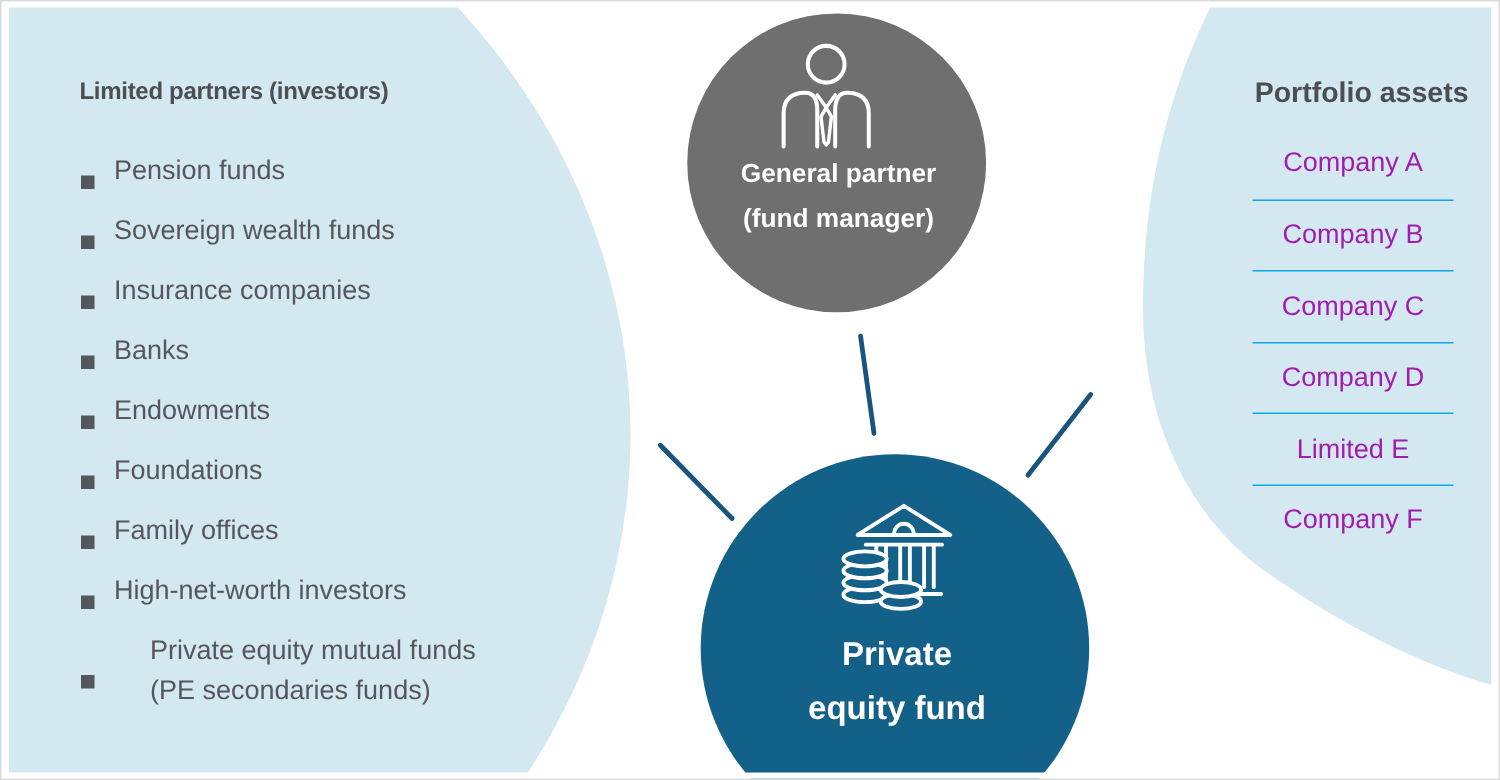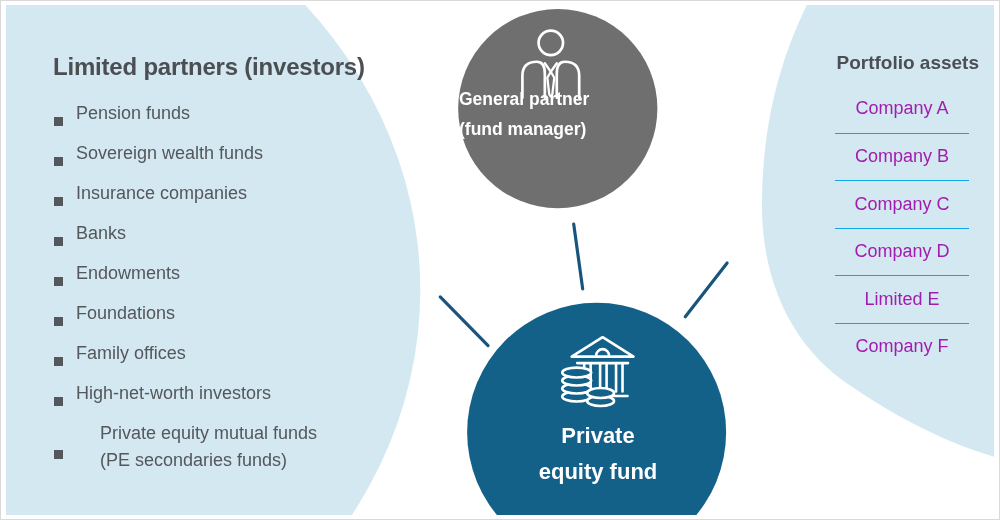--- a/index.html
+++ b/index.html
@@ -8,36 +8,36 @@
     box-sizing:border-box; border:1px solid #d9d9d9;
     background:#ffffff; overflow:hidden;
     font-family:"Liberation Sans", sans-serif;
   }
   #shapes { position:absolute; inset:0; width:100%; height:100%; }
   .overlay { position:absolute; z-index:2; }
 
   
   .lp-header {
     left:52px; top:52px; width:400px;
-    font-size:24px; font-weight:bold; color:#4b4e52; letter-spacing:-0.2px;
+    font-size:16px; font-weight:bold; color:#4b4e52; letter-spacing:-0.2px;
   }
   .lp-list { left:49px; top:92px; width:370px; margin:0; padding:0; list-style:none; }
   .lp-list li { display:flex; align-items:center; }
   .bullet {
     width:9px; height:9px; background:#54575b; flex:none;
     margin:16px 13px 0 4px;
   }
   .lp-list .txt {
     font-size:18px; color:#54575b; line-height:40px; white-space:pre-line;
   }
   .lp-list li.two-line .txt { line-height:27px; padding-top:7px; padding-bottom:6px;margin-left:24px; }
 
   
   .gp-label {
-    left:458px; top:84px; width:200px; text-align:left;
+    left:458px; top:100px; width:200px; text-align:center;
     color:#ffffff; font-weight:bold; font-size:17.5px; line-height:29.5px;
   }
   .pe-label {
     left:467px; top:417px; width:260px; text-align:center;
     color:#ffffff; font-weight:bold; font-size:22px; line-height:35.5px;
   }
 
   
   .pa-header {
     left:824px; top:51px; width:154px; text-align:right;

